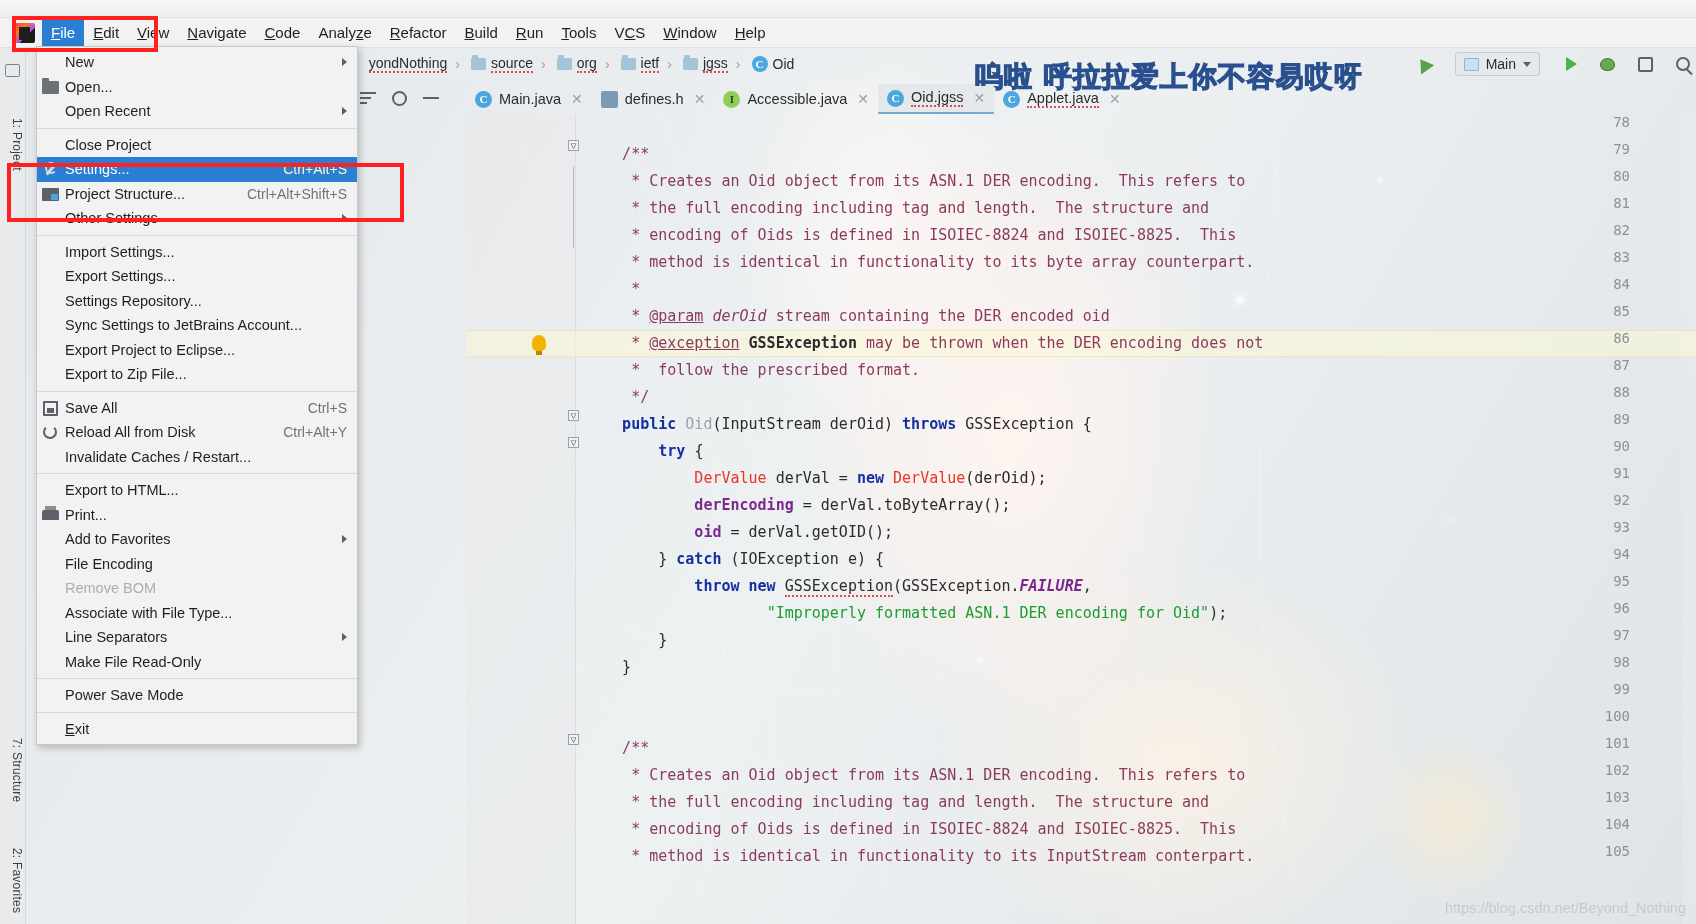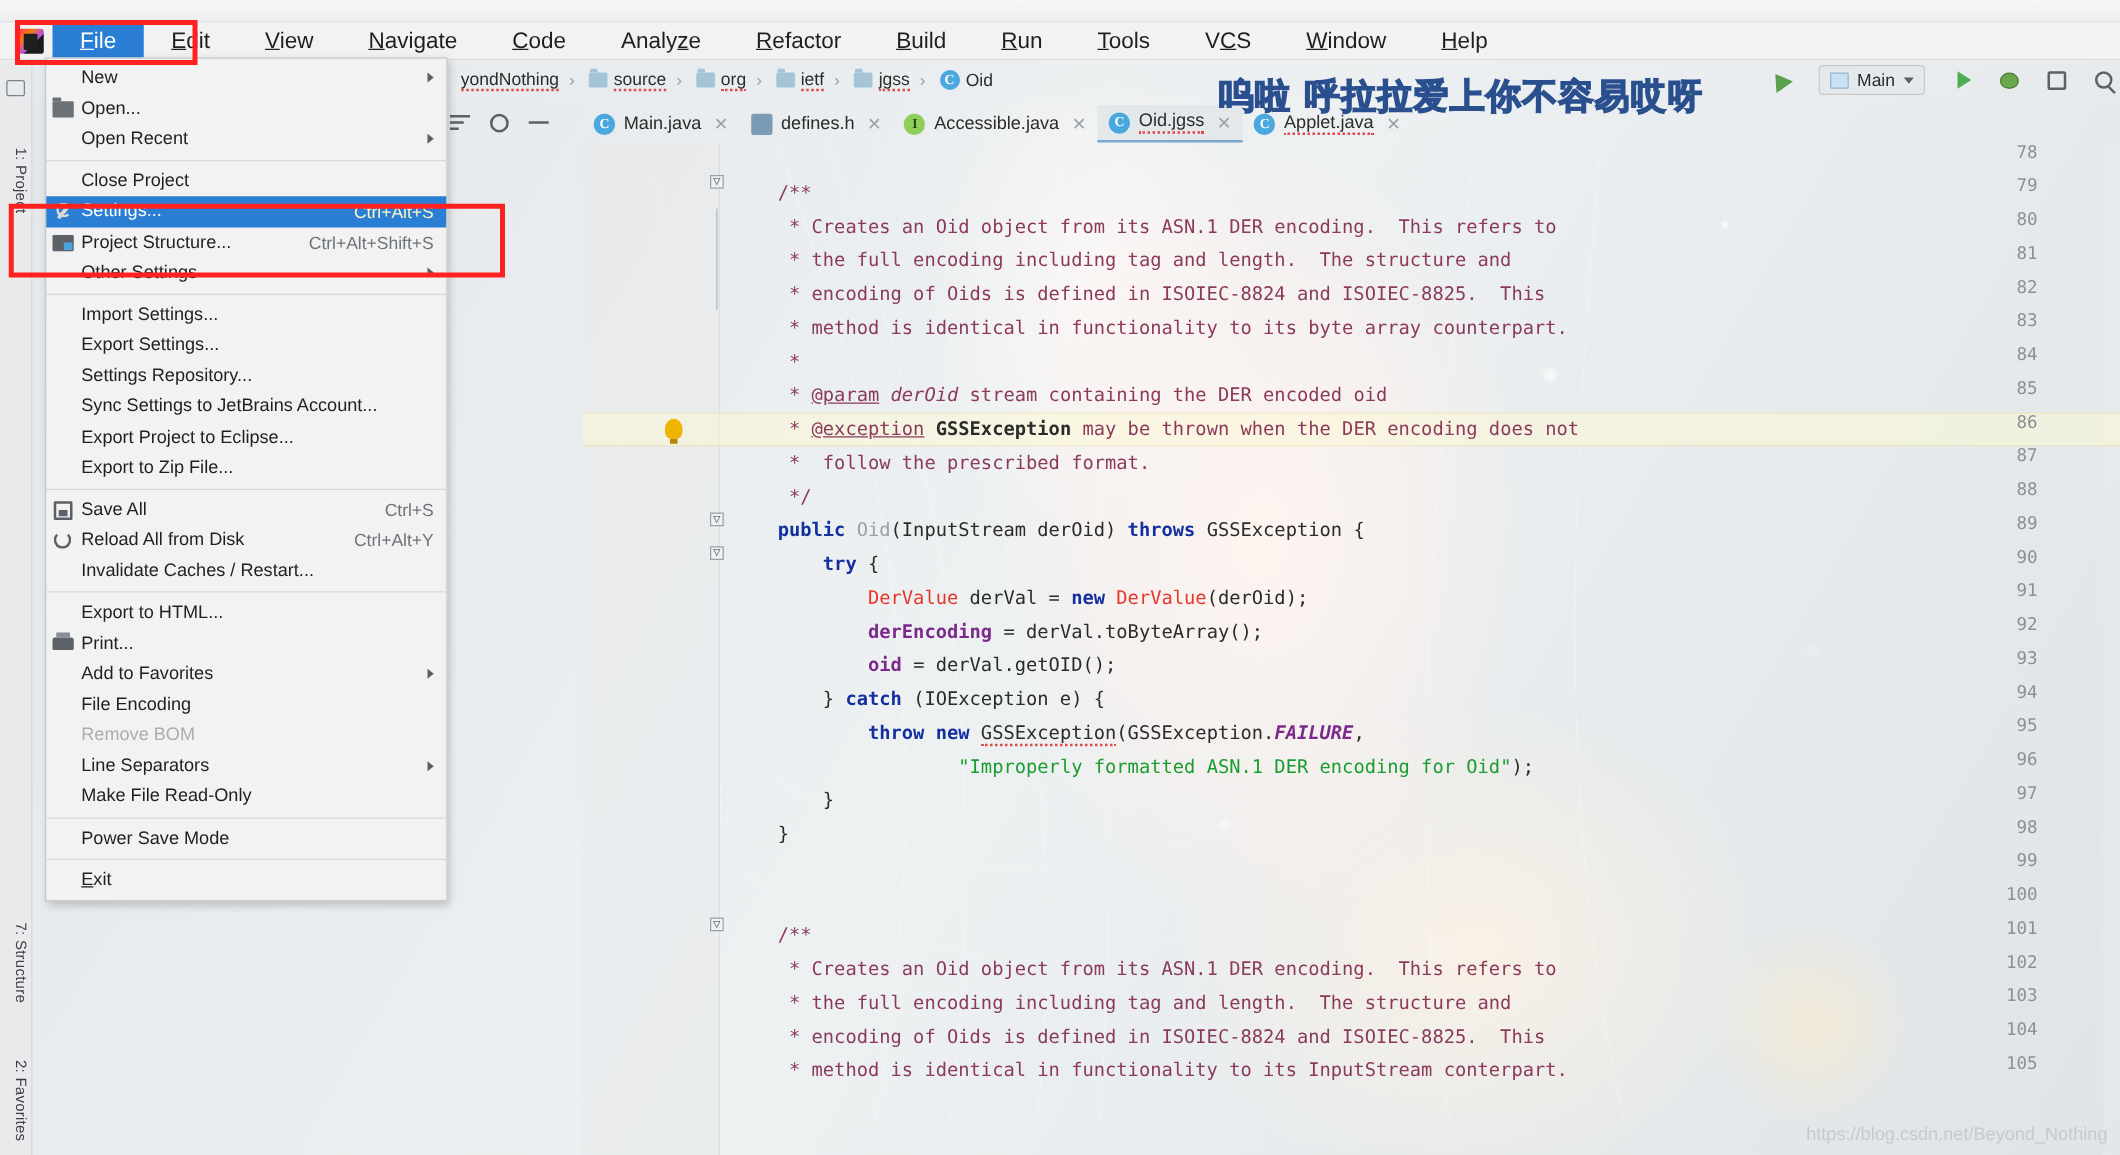--- a/index.html
+++ b/index.html
@@ -58,21 +58,21 @@
   .ij-logo .sq {
     position: absolute; inset: 1px;
     background: linear-gradient(135deg,#fe315d 0%,#f97a12 28%, #b24cf0 60%, #1b1b1b 61%);
     border-radius: 2px;
   }
   .ij-logo .sq:after {
     content: ""; position: absolute; left: 4px; top: 4px; width: 11px; height: 13px;
     background: #1f1f1f; border-radius: 1px;
   }
   .menu-item {
-    padding: 5px 22px; font-size: 18px; color: #1f1f1f; cursor: default;
+    padding: 5px 9px; font-size: 15px; color: #1f1f1f; cursor: default;
     white-space: nowrap;
   }
   .menu-item.active { background: #2a7fd4; color: #ffffff; }
   .menu-item u { text-decoration: underline; }
   .win-title {
     margin-left: 22px; font-size: 14.5px; color: #5a6570; white-space: nowrap;
   }
 
   
   .left-strip {
@@ -623,20 +623,24 @@
     <div class="mi">
       <span class="ic"></span>
       <span class="lbl">File Encoding</span>
     </div>
     <div class="mi disabled">
       <span class="ic"></span>
       <span class="lbl">Remove BOM</span>
     </div>
     <div class="mi">
       <span class="ic"></span>
+      <span class="lbl">Associate with File Type...</span>
+    </div>
+    <div class="mi">
+      <span class="ic"></span>
       <span class="lbl">Line Separators</span>
       <span class="arrow"></span>
     </div>
     <div class="mi">
       <span class="ic"></span>
       <span class="lbl">Make File Read-Only</span>
     </div>
     <div class="msep"></div>
     <div class="mi">
       <span class="ic"></span>

